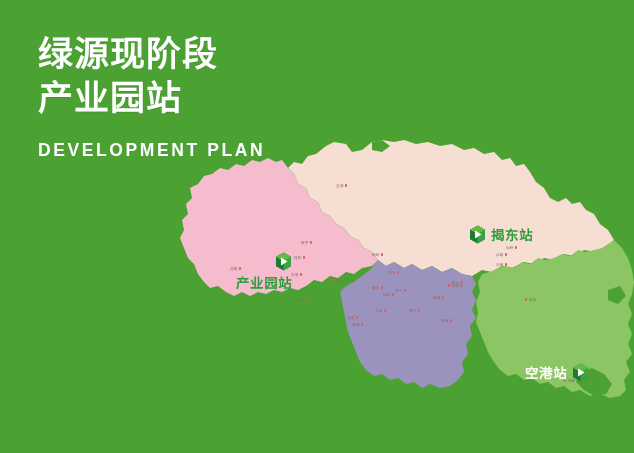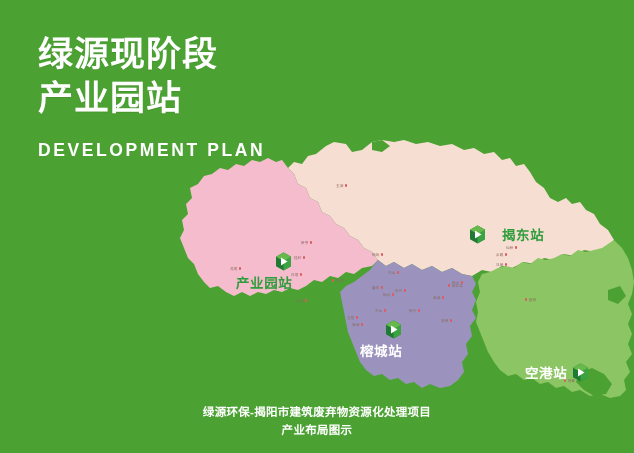--- a/index.html
+++ b/index.html
@@ -65,21 +65,21 @@
     white-space:nowrap;
     pointer-events:auto;
   }
   .station .st-label {
     font-size:13.5px;
     font-weight:bold;
     letter-spacing:0.6px;
   }
   .station.stacked { flex-direction:column; align-items:flex-end; }
   .station.stacked .st-label { margin-top:1px; }
-  .station.row .st-label { margin-left:16px; }
+  .station.row .st-label { margin-left:5px; }
   .station.row-rev { flex-direction:row-reverse; }
   .station.row-rev .st-label { margin-right:5px; }
 
   .st-green  .st-label { color:#2f9d3b; }
   .st-white  .st-label { color:#ffffff; }
 
   .marker { width:17px; height:19px; display:block; }
 
   
   .place {
@@ -291,39 +291,26 @@
     <div class="station row st-green" style="left:293px; top:84px;">
       <svg class="marker" viewBox="0 0 34 38">
         <path d="M17 1 L32 9.5 L32 28.5 L17 37 L2 28.5 L2 9.5 Z" fill="#1f7a33"></path>
         <path d="M17 1 L32 9.5 L32 28.5 L17 37 Z" fill="#3ca342"></path>
         <path d="M17 1 L32 9.5 L17 18 L2 9.5 Z" fill="#66b94a"></path>
         <path d="M12 11 L12 27 L25 19 Z" fill="#ffffff"></path>
       </svg>
       <span class="st-label">揭东站</span>
     </div>
 
-    <div class="station stacked st-white" style="left:184px; top:180px;">
-      <svg class="marker" viewBox="0 0 34 38">
-        <path d="M17 1 L32 9.5 L32 28.5 L17 37 L2 28.5 L2 9.5 Z" fill="#1f7a33"></path>
-        <path d="M17 1 L32 9.5 L32 28.5 L17 37 Z" fill="#3ca342"></path>
-        <path d="M17 1 L32 9.5 L17 18 L2 9.5 Z" fill="#66b94a"></path>
-        <path d="M12 11 L12 27 L25 19 Z" fill="#ffffff"></path>
-      </svg>
-      <span class="st-label">榕城站</span>
-    </div>
 
     <div class="station row-rev st-white" style="left:349px; top:222px;">
       <svg class="marker" viewBox="0 0 34 38">
         <path d="M17 1 L32 9.5 L32 28.5 L17 37 L2 28.5 L2 9.5 Z" fill="#1f7a33"></path>
         <path d="M17 1 L32 9.5 L32 28.5 L17 37 Z" fill="#3ca342"></path>
         <path d="M17 1 L32 9.5 L17 18 L2 9.5 Z" fill="#66b94a"></path>
         <path d="M12 11 L12 27 L25 19 Z" fill="#ffffff"></path>
       </svg>
       <span class="st-label">空港站</span>
     </div>
   </div>
 
-  <div class="caption">
-    <div>绿源环保-揭阳市建筑废弃物资源化处理项目</div>
-    <div>产业布局图示</div>
-  </div>
 
 </div>
 
 </body></html>

